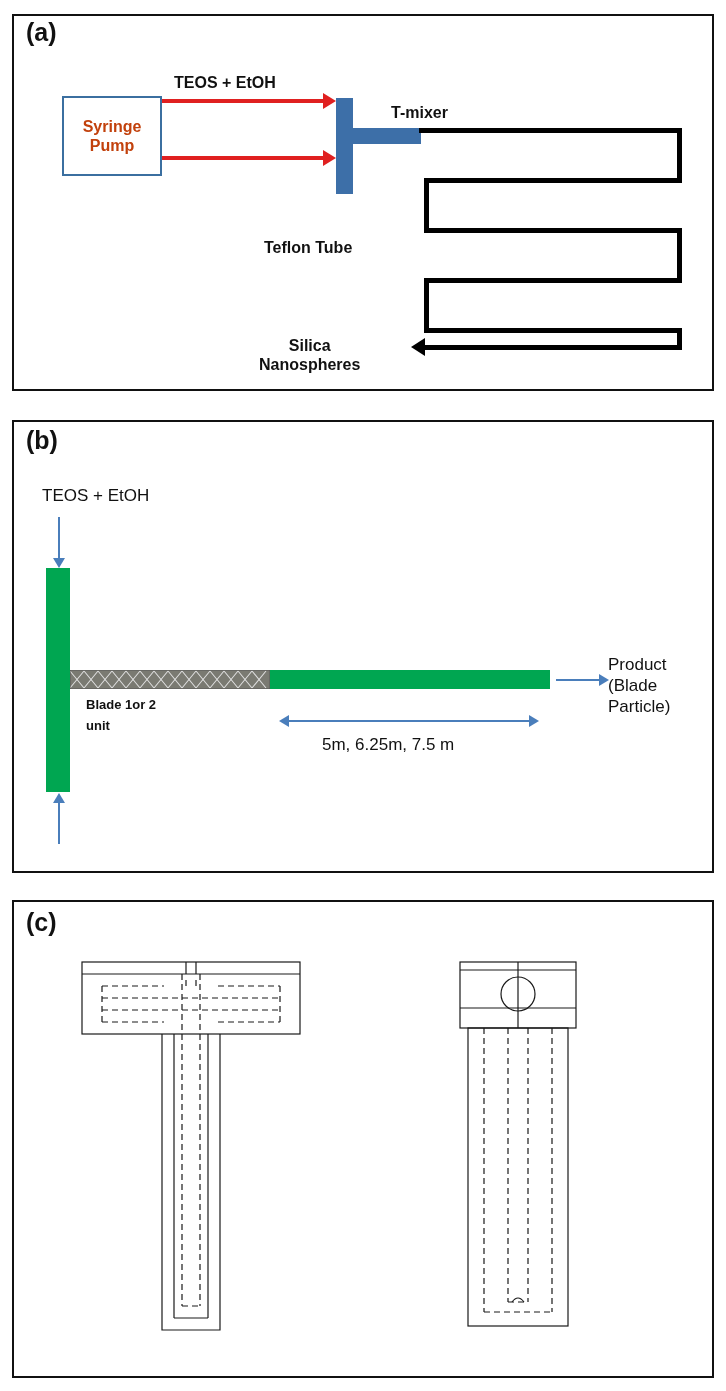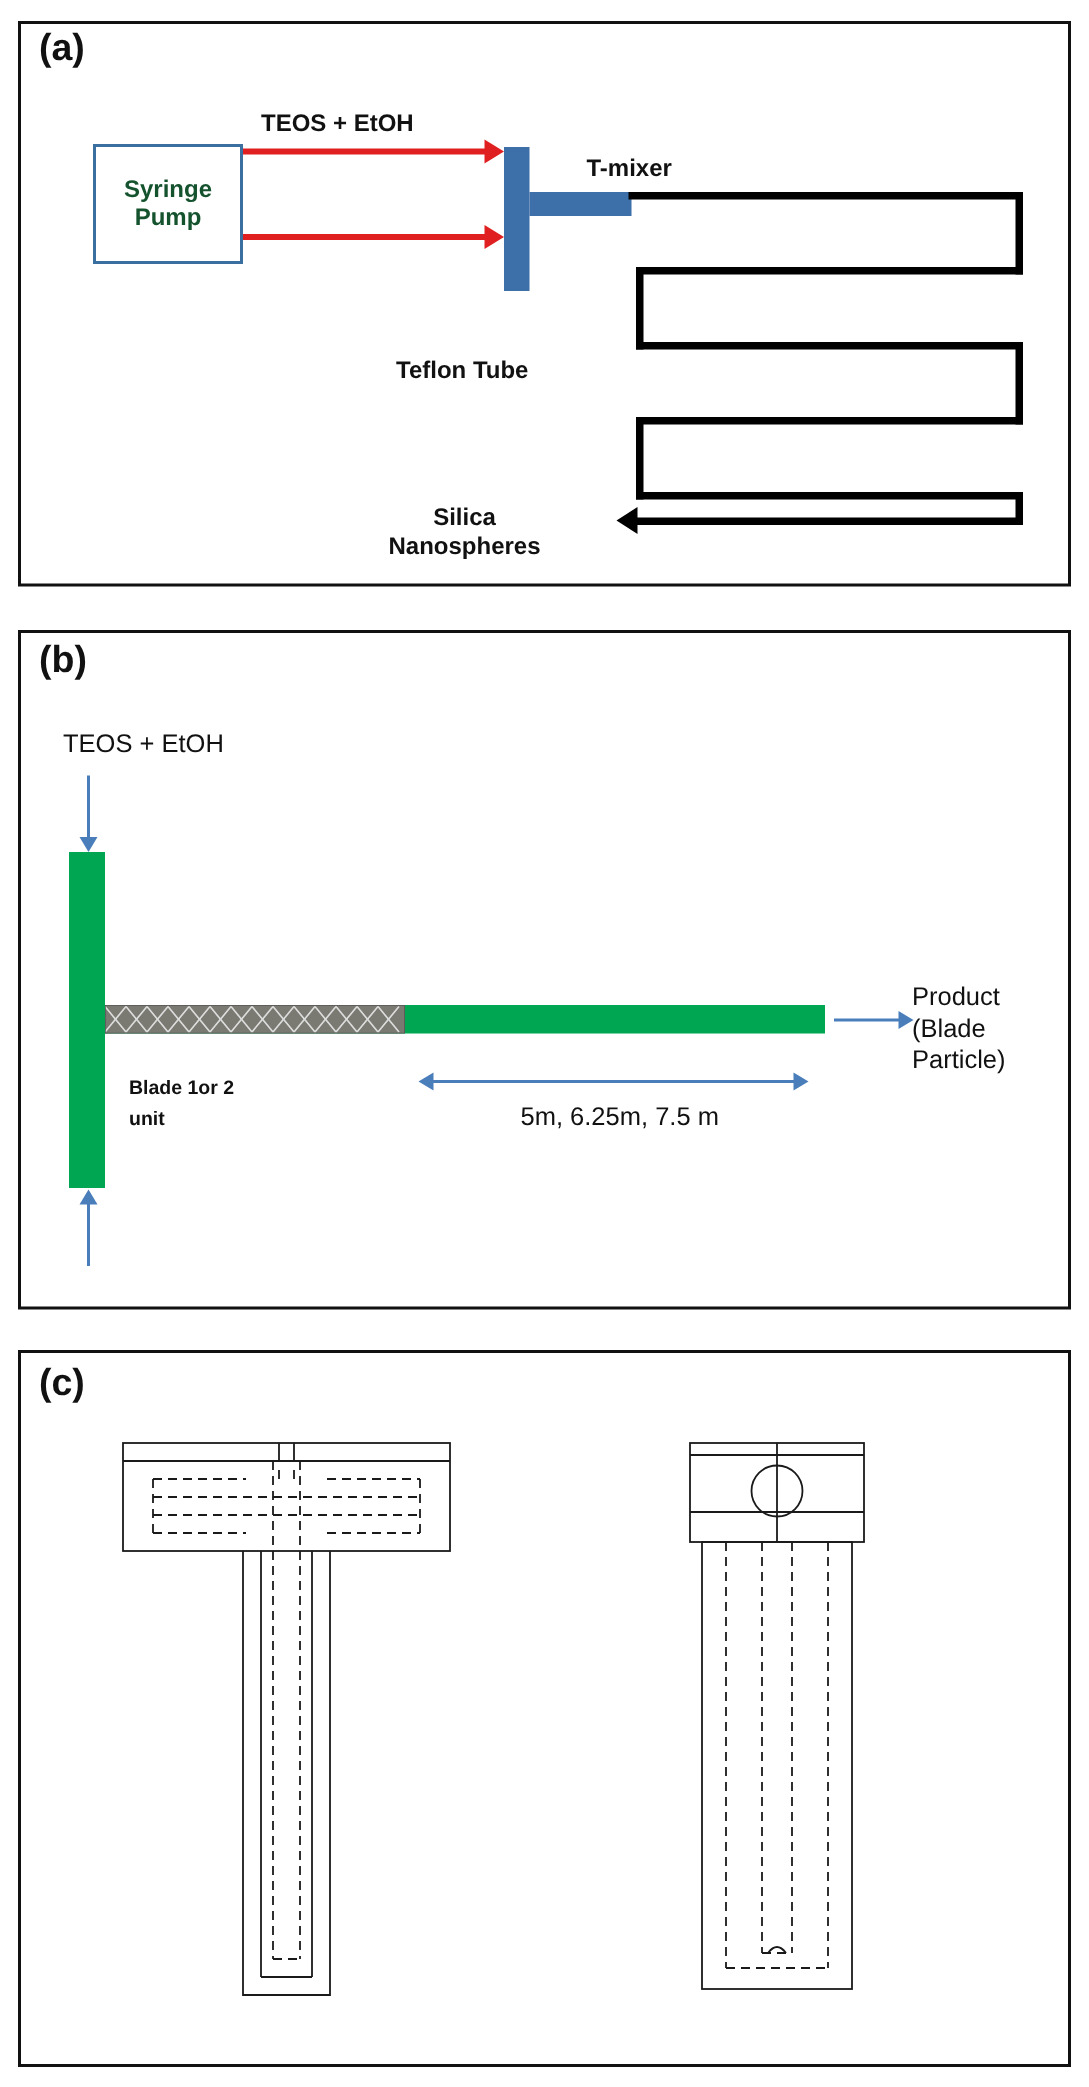--- a/index.html
+++ b/index.html
@@ -53,21 +53,21 @@
     width: 100px; height: 80px;
     border: 2px solid #3b6fa0;
     box-sizing: border-box;
     display: flex;
     align-items: center;
     justify-content: center;
   }
   .syringe-pump span {
     font-weight: bold;
     font-size: 16px;
-    color: #14532d;
+    color: #c2410c;
     text-align: center;
     line-height: 19px;
   }
   
   .red-arrow {
     position: absolute;
     height: 4px;
     background: #e02020;
   }
   .red-arrow::after {
@@ -272,27 +272,27 @@
 
     <svg style="position:absolute; left:56px; top:248px;" width="200" height="19">
       <rect x="0" y="0" width="200" height="19" fill="#7a7a72"></rect>
       <g stroke="#dddddd" stroke-width="1.1" fill="none">
         <path d="M0 1 L14 18 M14 1 L28 18 M28 1 L42 18 M42 1 L56 18 M56 1 L70 18 M70 1 L84 18 M84 1 L98 18 M98 1 L112 18 M112 1 L126 18 M126 1 L140 18 M140 1 L154 18 M154 1 L168 18 M168 1 L182 18 M182 1 L196 18"></path>
         <path d="M0 18 L14 1 M14 18 L28 1 M28 18 L42 1 M42 18 L56 1 M56 18 L70 1 M70 18 L84 1 M84 18 L98 1 M98 18 L112 1 M112 18 L126 1 M126 18 L140 1 M140 18 L154 1 M154 18 L168 1 M168 18 L182 1 M182 18 L196 1"></path>
       </g>
       <rect x="0" y="0" width="200" height="19" fill="none" stroke="#555555" stroke-width="1"></rect>
     </svg>
 
-    <div class="b-text small" style="left:72px; top:272px;margin-top:20px;">
+    <div class="b-text small" style="left:72px; top:272px;">
       <span>Blade 1or 2</span><br>
       <span>unit</span>
     </div>
 
     <div class="blue-dim" style="left:274px; top:298px; width:242px;"></div>
-    <div class="b-text" style="left:308px; top:312px;margin-left:25px;">5m, 6.25m, 7.5 m</div>
+    <div class="b-text" style="left:308px; top:312px;">5m, 6.25m, 7.5 m</div>
 
     <div class="blue-arrow-right" style="left:542px; top:257px; width:44px;"></div>
     <div class="b-text" style="left:594px; top:232px;">
       <span>Product</span><br>
       <span>(Blade</span><br>
       <span>Particle)</span>
     </div>
 
     <div class="blue-arrow-up" style="left:44px; top:380px; height:42px;"></div>
   </div>

